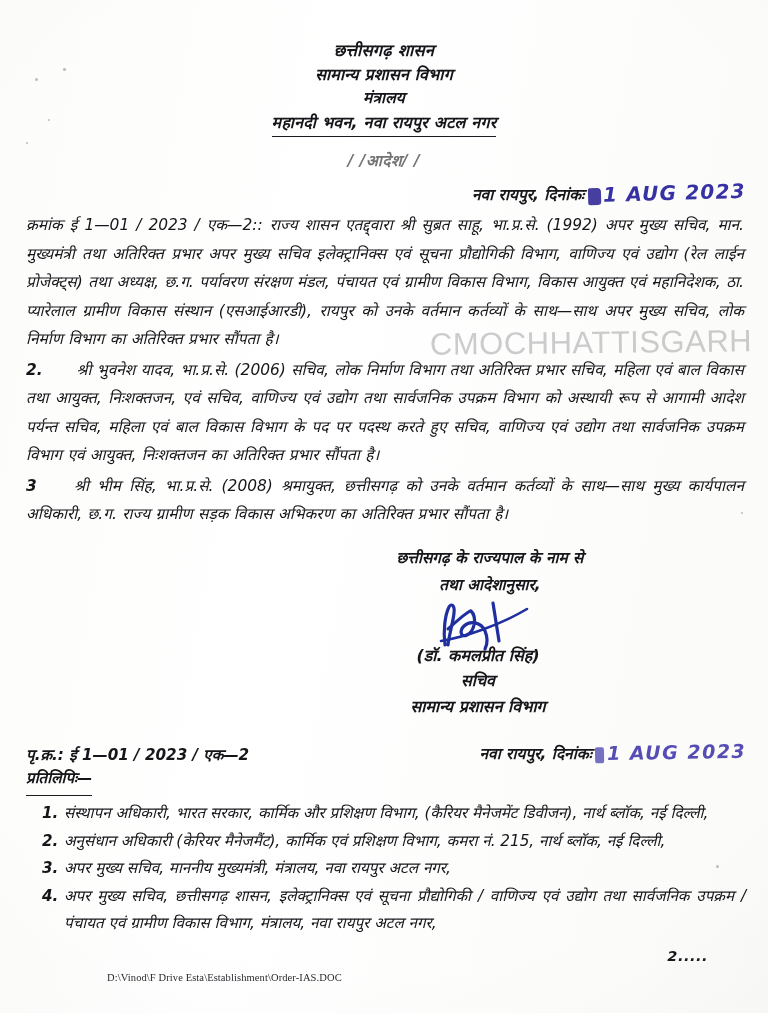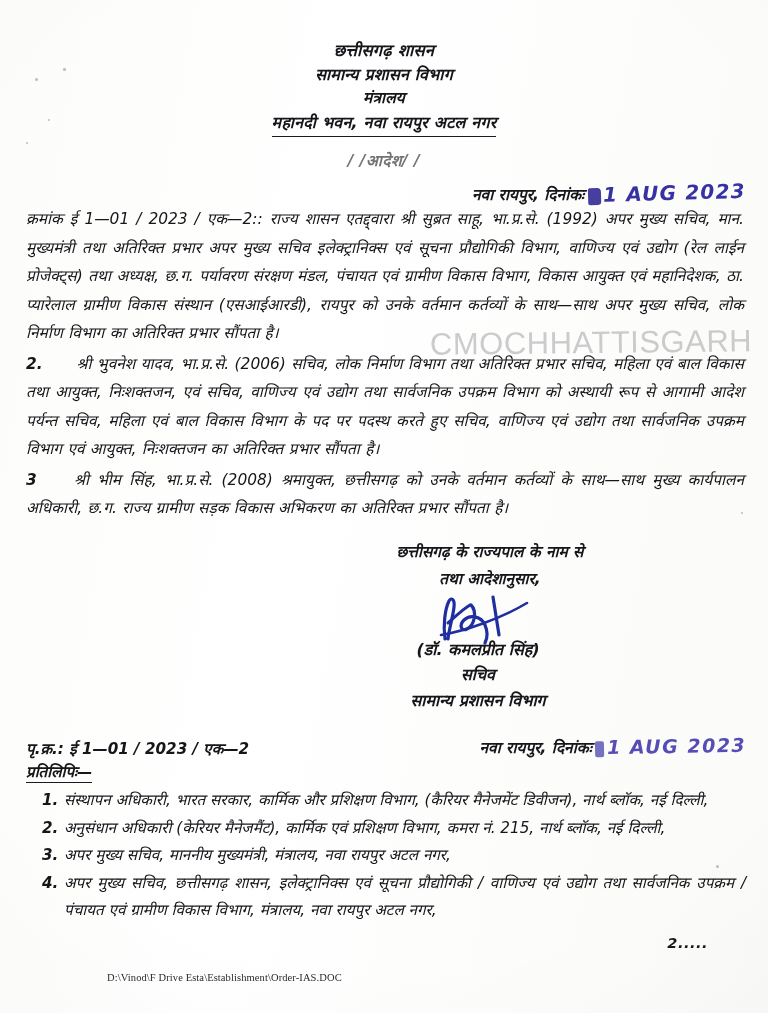--- a/index.html
+++ b/index.html
@@ -105,20 +105,21 @@
     background: #2b2392;
     border-radius: 2px 4px 3px 2px;
     vertical-align: -3px;
     margin-right: 2px;
     opacity: .95;
   }
 
   
   .body-wrap {
     padding: 0 24px 0 26px;
+    margin-top: 6px;
   }
   p.para {
     margin: 0 0 2px 0;
     font-size: 15.4px;
     line-height: 28.5px;
     color: #15151a;
     text-align: justify;
     text-justify: inter-word;
     word-spacing: .5px;
   }
@@ -206,21 +207,21 @@
   .copy-to {
     padding: 0 22px 0 26px;
     margin-top: 3px;
   }
   .copy-to-label {
     font-size: 15.2px;
     font-weight: 700;
     color: #15151a;
     display: inline-block;
     border-bottom: 1.4px solid #1a1a20;
-    padding-bottom: 1px;
+    padding-bottom: 8px;
   }
   ol.dist {
     margin: 4px 0 0 0;
     padding-left: 36px;
     list-style: none;
     counter-reset: distc;
   }
   ol.dist li {
     counter-increment: distc;
     position: relative;

